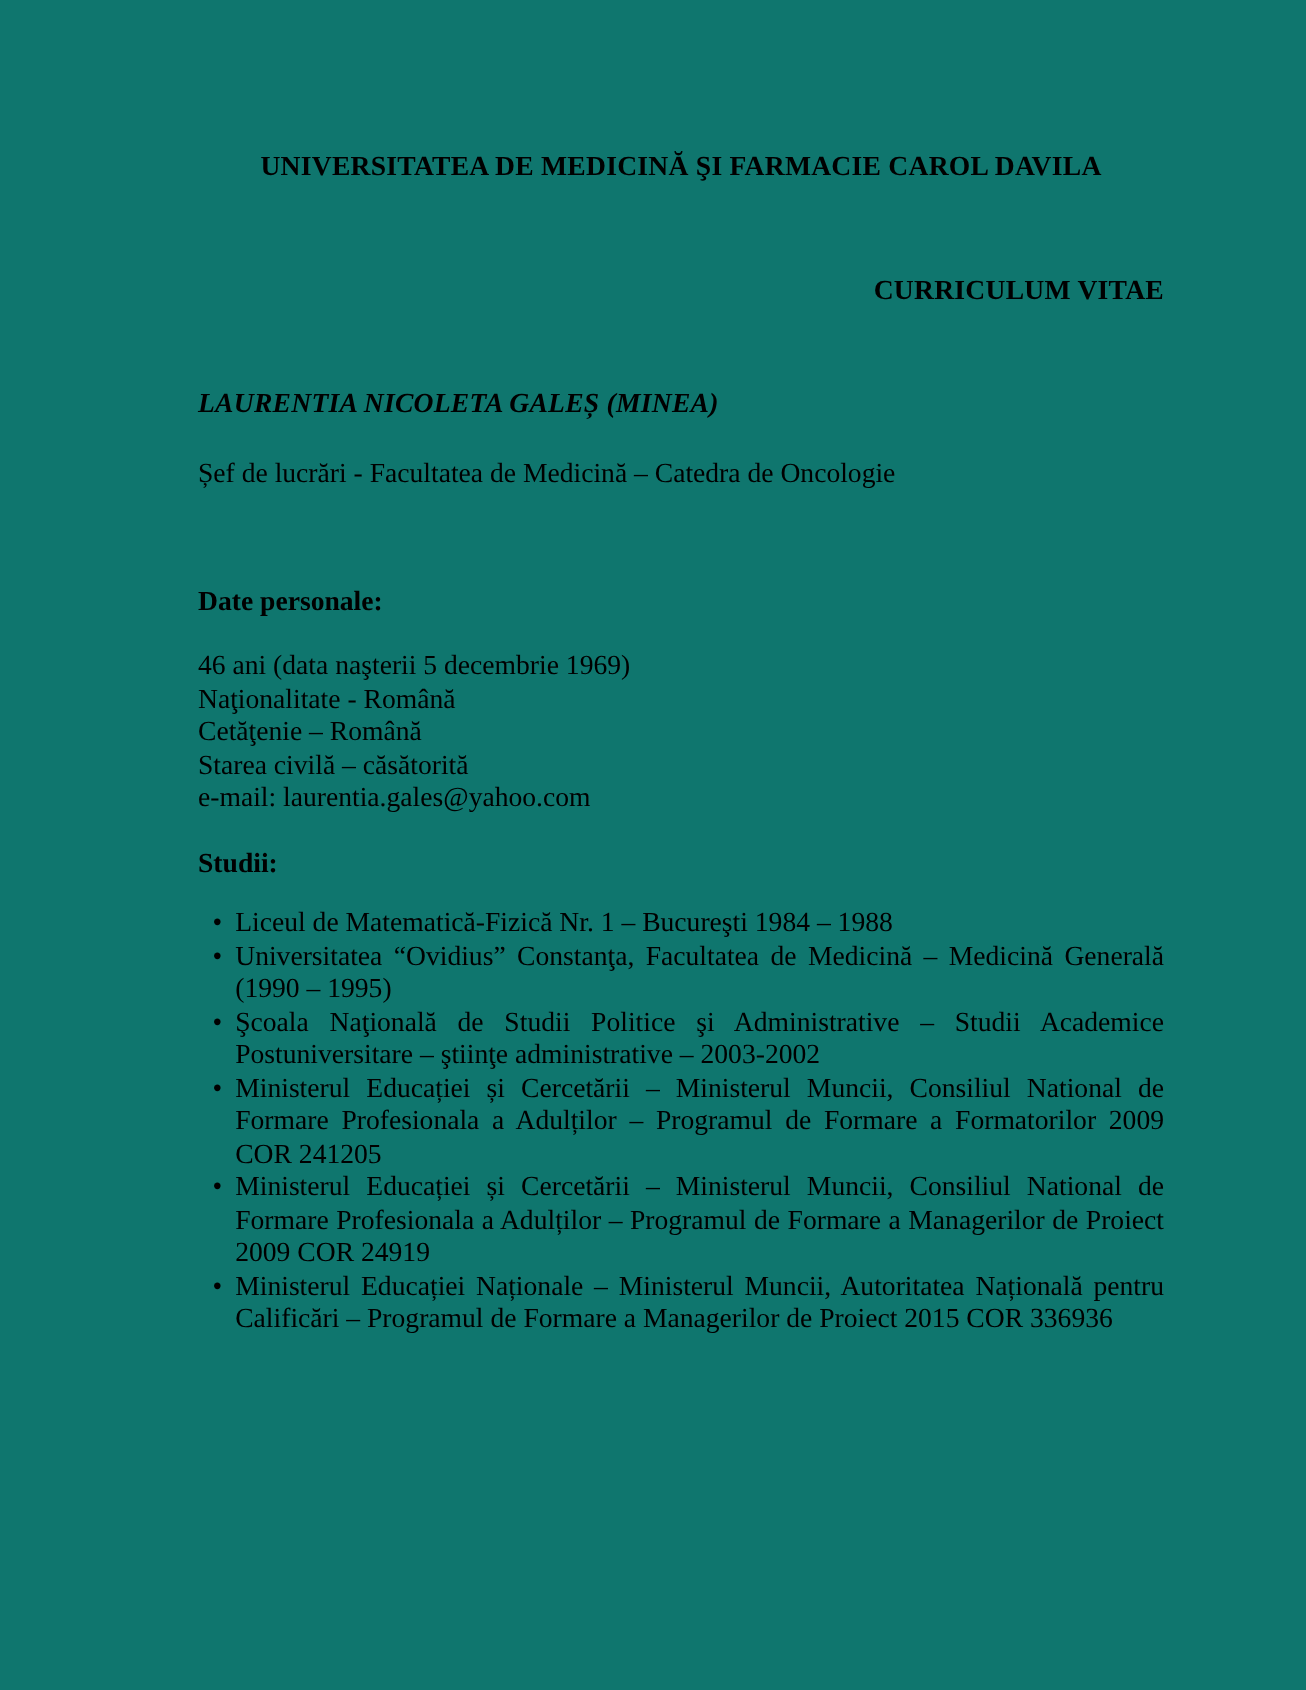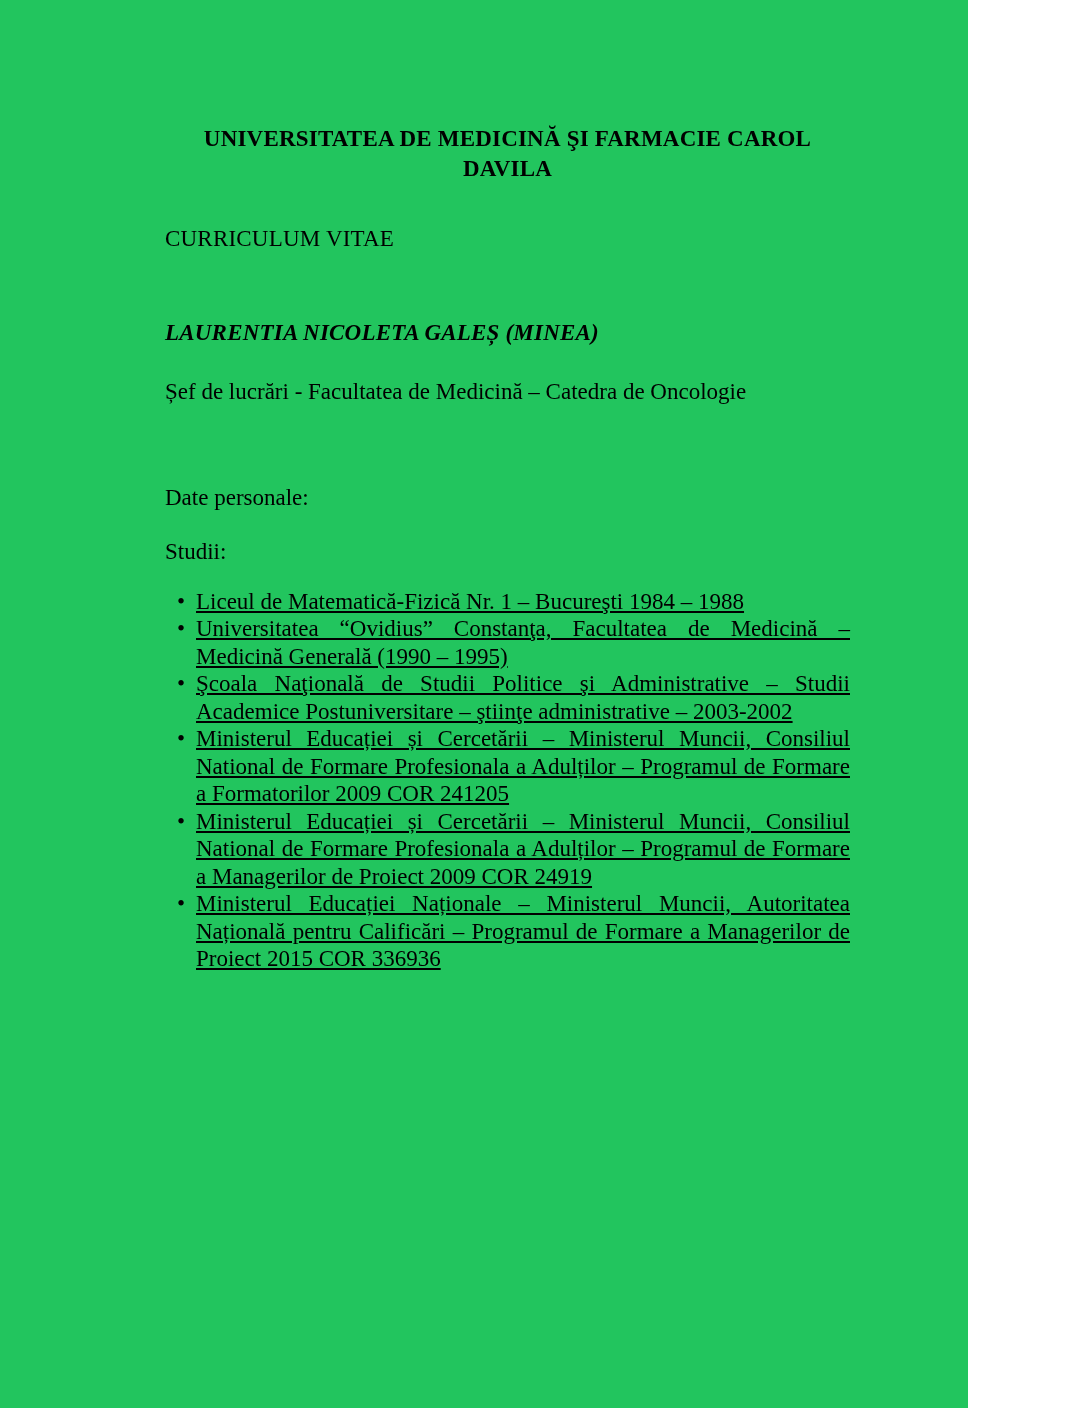--- a/index.html
+++ b/index.html
@@ -2,66 +2,65 @@
 <html><head>
 <meta charset="utf-8">
 <style>
   html, body {
     margin: 0;
     padding: 0;
     background: #ffffff;
   }
   .page {
     position: relative;
-    width: 968px;
+    width: 1088px;
     height: 1408px;
-    background: #22c55e;
+    background: #0f766e;
     color: #000000;
     font-family: "Liberation Serif", serif;
     font-size: 23px;
     line-height: 27.5px;
     overflow: hidden;
   }
   .content {
     padding: 124px 118px 0 165px; 
   }
   .doc-title {
     font-weight: 700;
     text-align: center;
     line-height: 30px;
     letter-spacing: 0.2px;
   }
   .cv-heading {
-    font-weight: 400;
-    text-align: left;
-    margin-top: 41px;
+    font-weight: 700;
+    text-align: right;
+    margin-top: 74px;
     letter-spacing: 0.2px;
   }
   .name-heading {
     font-weight: 700;
     margin-top: 66px;
     letter-spacing: 0.2px;
     font-style: italic;
   }
   .position-heading {
     font-weight: 400;
     margin-top: 32px;
   }
   .section-heading {
-    font-weight: 400;
+    font-weight: 700;
   }
   .sh-personal { margin-top: 78px; }
   .sh-studies  { margin-top: 27px; }
   .personal-lines { margin-top: 27px; }
   .pline { white-space: nowrap; }
   ul.studies {
     list-style: none;
     margin: 22px 0 0 0;
     padding: 0;
-    text-decoration: underline;
   }
   li.study {
     position: relative;
     padding-left: 31px;
     text-align: justify;
   }
   li.study::before {
     content: "\2022";
     position: absolute;
     left: 12px;
@@ -79,20 +78,27 @@
     </div>
 
     <div class="cv-heading">CURRICULUM VITAE</div>
 
     <div class="name-heading">LAURENTIA NICOLETA GALEȘ (MINEA)</div>
 
     <div class="position-heading">Șef de lucrări - Facultatea de Medicină – Catedra de Oncologie</div>
 
     <div class="section-heading sh-personal">Date personale:</div>
 
+    <div class="personal-lines">
+      <div class="pline">46 ani (data naşterii 5 decembrie 1969)</div>
+      <div class="pline">Naţionalitate - Română</div>
+      <div class="pline">Cetăţenie – Română</div>
+      <div class="pline">Starea civilă – căsătorită</div>
+      <div class="pline">e-mail: laurentia.gales@yahoo.com</div>
+    </div>
 
     <div class="section-heading sh-studies">Studii:</div>
 
     <ul class="studies">
       <li class="study">Liceul de Matematică-Fizică Nr. 1 – Bucureşti 1984 – 1988</li>
       <li class="study">Universitatea “Ovidius” Constanţa, Facultatea de Medicină – Medicină Generală (1990 – 1995)</li>
       <li class="study">Şcoala Naţională de Studii Politice şi Administrative – Studii Academice Postuniversitare – ştiinţe administrative – 2003-2002</li>
       <li class="study">Ministerul Educației și Cercetării – Ministerul Muncii, Consiliul National de Formare Profesionala a Adulților – Programul de Formare a Formatorilor 2009 COR 241205</li>
       <li class="study">Ministerul Educației și Cercetării – Ministerul Muncii, Consiliul National de Formare Profesionala a Adulților – Programul de Formare a Managerilor de Proiect 2009 COR 24919</li>
       <li class="study">Ministerul Educației Naționale – Ministerul Muncii, Autoritatea Națională pentru Calificări – Programul de Formare a Managerilor de Proiect 2015 COR 336936</li>

